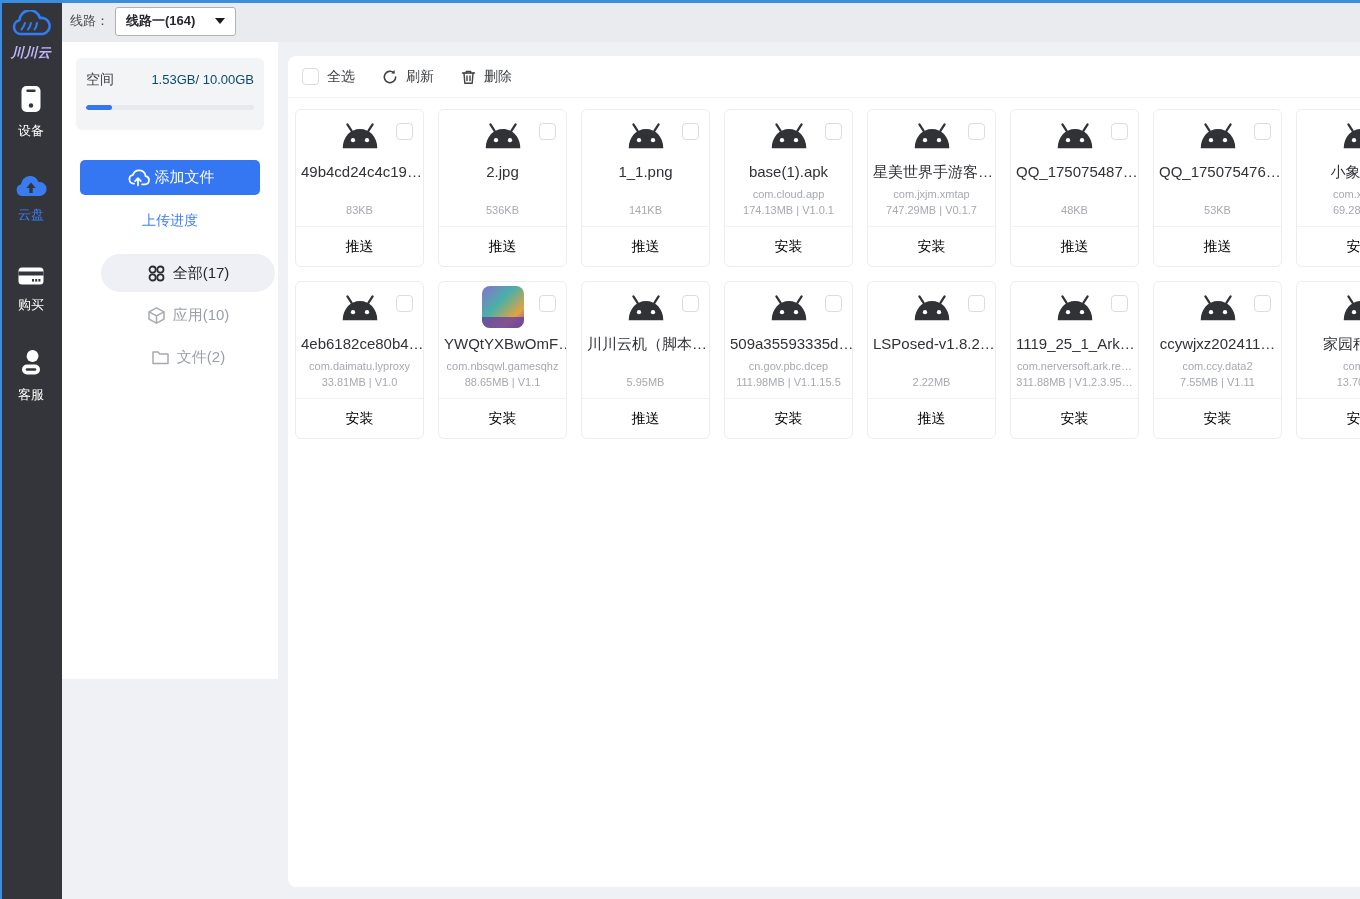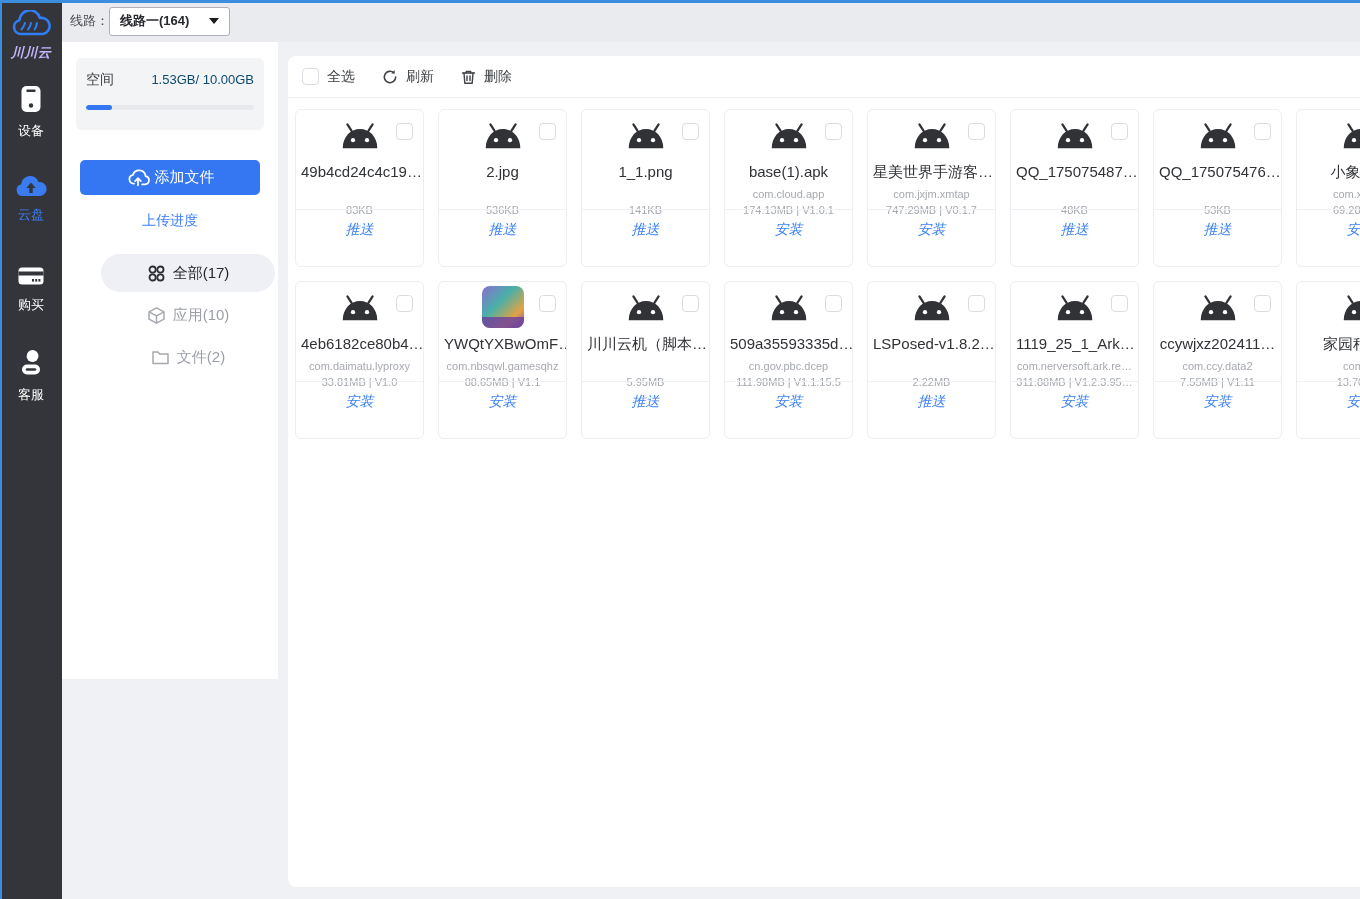--- a/index.html
+++ b/index.html
@@ -21,21 +21,21 @@
   .rail-item .lbl { font-size:13px; color:#ffffff; margin-top:4px; }
   .rail-item.active .lbl { color:#3e7df5; }
   .ri-device { margin-top:22px; }
   .ri-cloud  { margin-top:34px; }
   .ri-buy    { margin-top:40px; }
   .ri-service{ margin-top:34px; }
 
   
   .topbar { position:absolute; left:62px; top:0; width:1298px; height:42px; background:#e9ebef;
             display:flex; align-items:center; padding-left:8px; }
-  .topbar .line-label { font-size:13px; color:#4a4d52; }
+  .topbar .line-label { font-size:13px; color:#4a4d52; margin-right:6px; }
   .dropdown { width:121px; height:29px; background:#fff; border:1px solid #aeb2b8; border-radius:3px;
               display:flex; align-items:center; padding:0 10px; cursor:pointer; }
   .dropdown .dd-value { font-size:13px; font-weight:bold; color:#26282c; flex:1; }
   .dropdown .caret { width:0; height:0; border-left:5px solid transparent; border-right:5px solid transparent;
                      border-top:6px solid #1b1c1e; margin-left:4px; }
 
   
   .panel { position:absolute; left:62px; top:42px; width:216px; height:637px; background:#ffffff; }
   .space-box { margin:16px 14px 0 14px; height:72px; background:#f3f4f6; border-radius:6px; padding:13px 10px 0 10px; }
   .space-row { display:flex; align-items:baseline; justify-content:space-between; }
@@ -72,23 +72,23 @@
   .card .icon-wrap { height:32px; margin-top:12px; display:flex; justify-content:center; align-items:center; }
   .game-img { width:42px; height:42px; border-radius:8px; margin-top:-6px;
               background:linear-gradient(135deg,#8a6fd0 0%,#49b0a8 40%,#e2a342 75%,#7a4fb0 100%);
               position:relative; overflow:hidden; display:none; }
   .game-img .banner { position:absolute; bottom:0; left:0; right:0; height:11px; background:#6a3fa0cc; }
   .card .fname { margin-top:7px; font-size:15px; color:#303236; line-height:21px;
                  white-space:nowrap; overflow:hidden; padding:0 5px; }
   .card .meta { margin-top:4px; }
   .meta-line { height:16px; line-height:16px; font-size:11px; color:#a6a9b0;
                white-space:nowrap; overflow:hidden; padding:0 4px; }
-  .card .action { position:absolute; bottom:17px; left:0; right:0; height:40px; border-top:1px solid #f0f1f4;
+  .card .action { position:absolute; bottom:0; left:0; right:0; height:40px; border-top:1px solid #f0f1f4;
                   display:flex; align-items:center; justify-content:center;
-                  font-size:14px; color:#3b82f6; cursor:pointer;font-style:italic; }
+                  font-size:14px; color:#000000; cursor:pointer; }
 </style>
 </head>
 <body>
 
 <div class="rail">
   <div class="rail-logo">
     <span>
       <svg width="42" height="28" viewBox="0 0 42 28">
         <path d="M33 24H11a7 7 0 0 1-1.6-13.8A10.5 10.5 0 0 1 30 8a7.8 7.8 0 0 1 3 16Z" fill="none" stroke="#2f7ef5" stroke-width="2.6" stroke-linejoin="round"></path>
         <path d="M15 13c-1 3-2 5-3.5 6.5M21 13c-.6 3-1.6 5-3 6.5M27 13c-.4 3-1.2 5-2.4 6.5" fill="none" stroke="#2f7ef5" stroke-width="2" stroke-linecap="round"></path>

